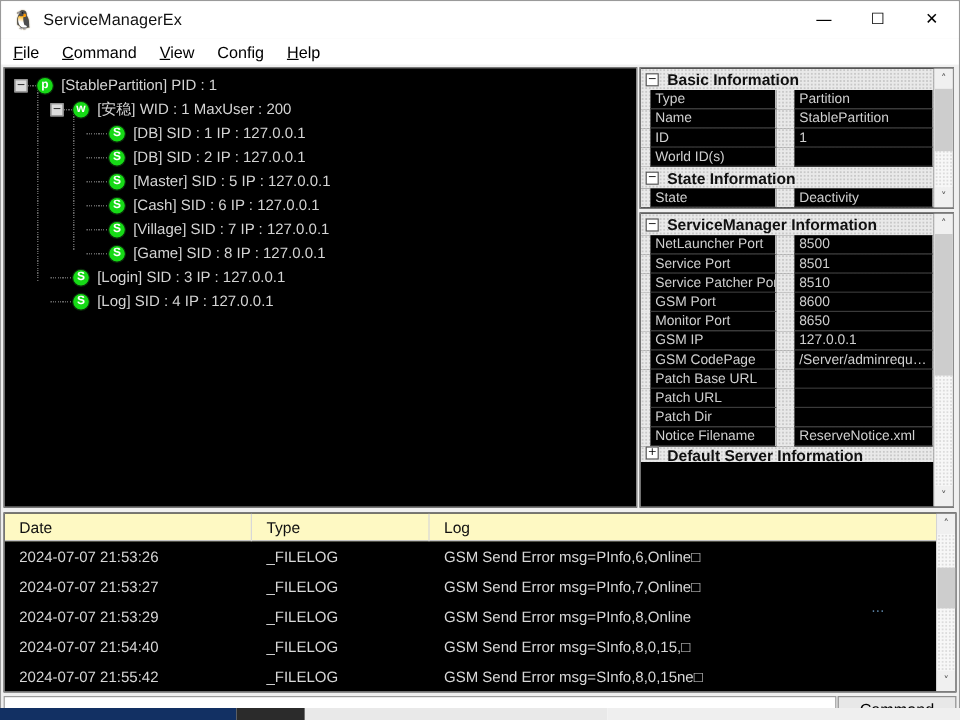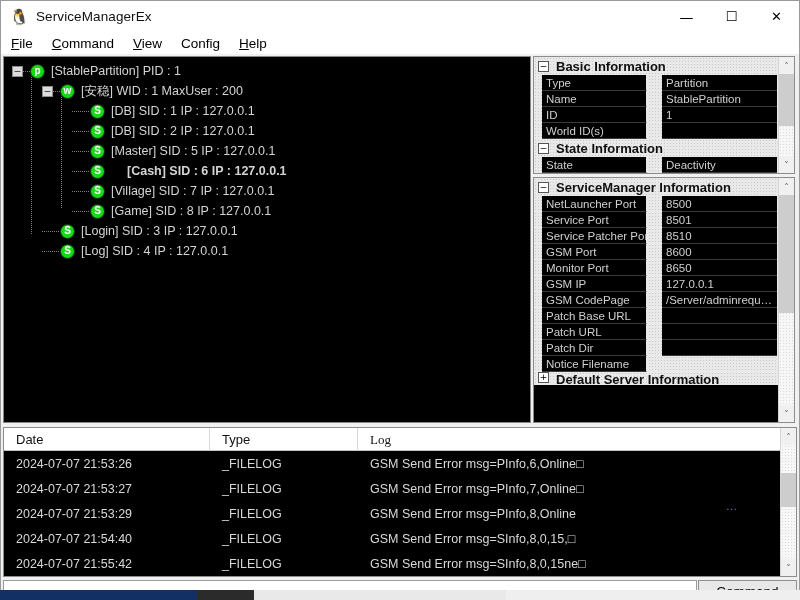--- a/index.html
+++ b/index.html
@@ -190,30 +190,30 @@
   
   #log-area {
     flex: 1; margin-top: 4px; display: flex; flex-direction: column;
   }
   #log-table {
     flex: 1; border: 1px solid #8c8c8c; background: #000;
     display: flex; overflow: hidden;
   }
   #log-main { flex: 1; display: flex; flex-direction: column; overflow: hidden; position: relative; }
   #log-head {
-    height: 23px; flex: 0 0 23px; background: #ffffff; display: flex;
+    height: 23px; flex: 0 0 23px; background: #fef9c3; display: flex;
     border-bottom: 1px solid #c2c2c2;
   }
   .log-th {
     font-size: 13px; color: #111; display: flex; align-items: center;
     padding-left: 12px; border-right: 1px solid #d8d8d8; height: 23px;
   }
   .th-date { width: 206px; flex: 0 0 206px; }
   .th-type { width: 148px; flex: 0 0 148px; }
-  .th-log { flex: 1; border-right: none; font-family: Liberation Serif, serif; }
+  .th-log { flex: 1; border-right: none; }
   .log-row { height: 25px; display: flex; align-items: center; }
   .log-td {
     font-size: 12.5px; color: #d8d8d8; display: flex; align-items: center;
     padding-left: 12px; white-space: nowrap; overflow: hidden;
   }
   .td-date { width: 206px; flex: 0 0 206px; }
   .td-type { width: 148px; flex: 0 0 148px; }
   .td-log { flex: 1; }
   .ellipsis-art {
     position: absolute; right: 42px; top: 72px;
@@ -306,21 +306,21 @@
           <div class="tree-row" style="position: absolute; left: 0px; top: 84px;">
             <div style="width: 68px; flex: 0 0 68px;"></div>
             <div class="dots-h" style="width: 18px;"></div>
             <div class="node-icon">S</div>
             <div class="tree-label" style="margin-left: 6px;">[Master] SID : 5 IP : 127.0.0.1</div>
           </div>
           <div class="tree-row" style="position: absolute; left: 0px; top: 104px;">
             <div style="width: 68px; flex: 0 0 68px;"></div>
             <div class="dots-h" style="width: 18px;"></div>
             <div class="node-icon">S</div>
-            <div class="tree-label" style="margin-left: 22px; font-weight: bold;">[Cash] SID : 6 IP : 127.0.0.1</div>
+            <div class="tree-label" style="margin-left: 6px;">[Cash] SID : 6 IP : 127.0.0.1</div>
           </div>
           <div class="tree-row" style="position: absolute; left: 0px; top: 124px;">
             <div style="width: 68px; flex: 0 0 68px;"></div>
             <div class="dots-h" style="width: 18px;"></div>
             <div class="node-icon">S</div>
             <div class="tree-label" style="margin-left: 6px;">[Village] SID : 7 IP : 127.0.0.1</div>
           </div>
           <div class="tree-row" style="position: absolute; left: 0px; top: 144px;">
             <div style="width: 68px; flex: 0 0 68px;"></div>
             <div class="dots-h" style="width: 18px;"></div>
@@ -424,20 +424,21 @@
               <div class="prop-row">
                 <div class="prop-key">Patch URL</div>
                 <div class="prop-val"></div>
               </div>
               <div class="prop-row">
                 <div class="prop-key">Patch Dir</div>
                 <div class="prop-val"></div>
               </div>
               <div class="prop-row">
                 <div class="prop-key">Notice Filename</div>
+                <div class="prop-val">ReserveNotice.xml</div>
               </div>
               <div class="grp-header last-cut">
                 <div class="grp-box">+</div>
                 <div class="grp-title">Default Server Information</div>
               </div>
             </div>
           <div class="vscroll">
             <div class="sb-arrow">˄</div>
             <div class="sb-track">
               <div class="sb-thumb" style="top:0;height:118px;"></div>

